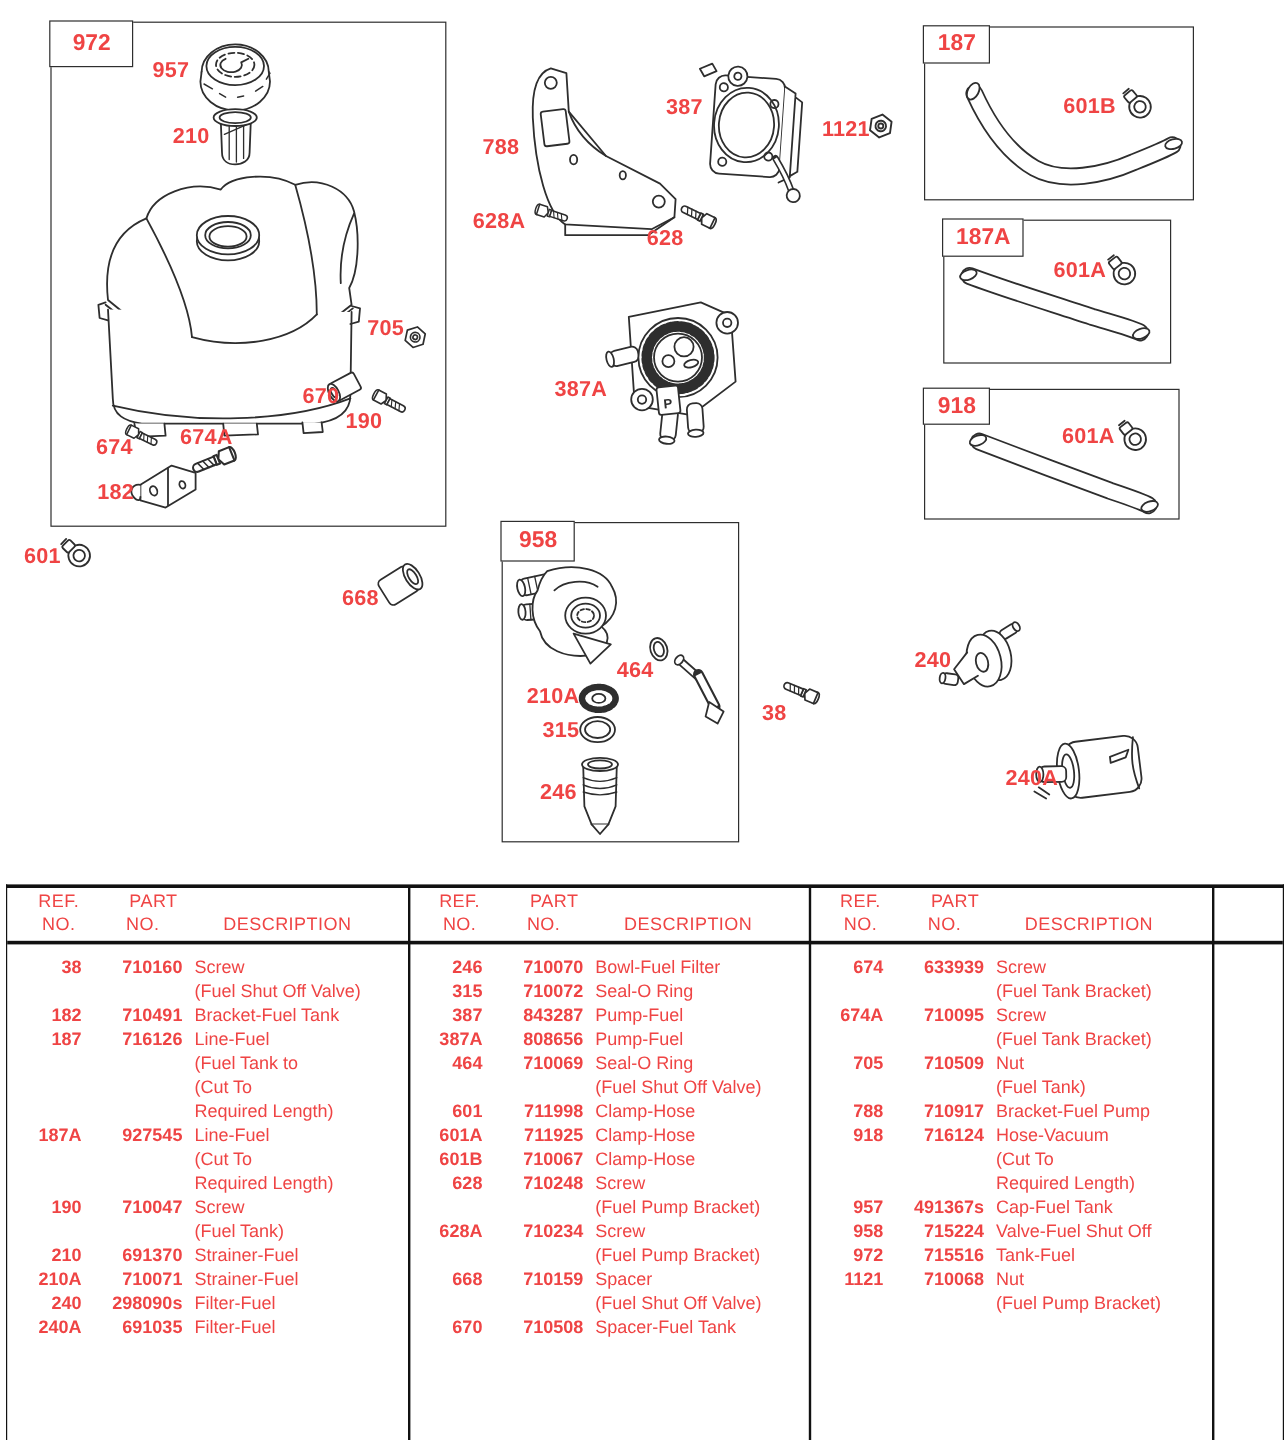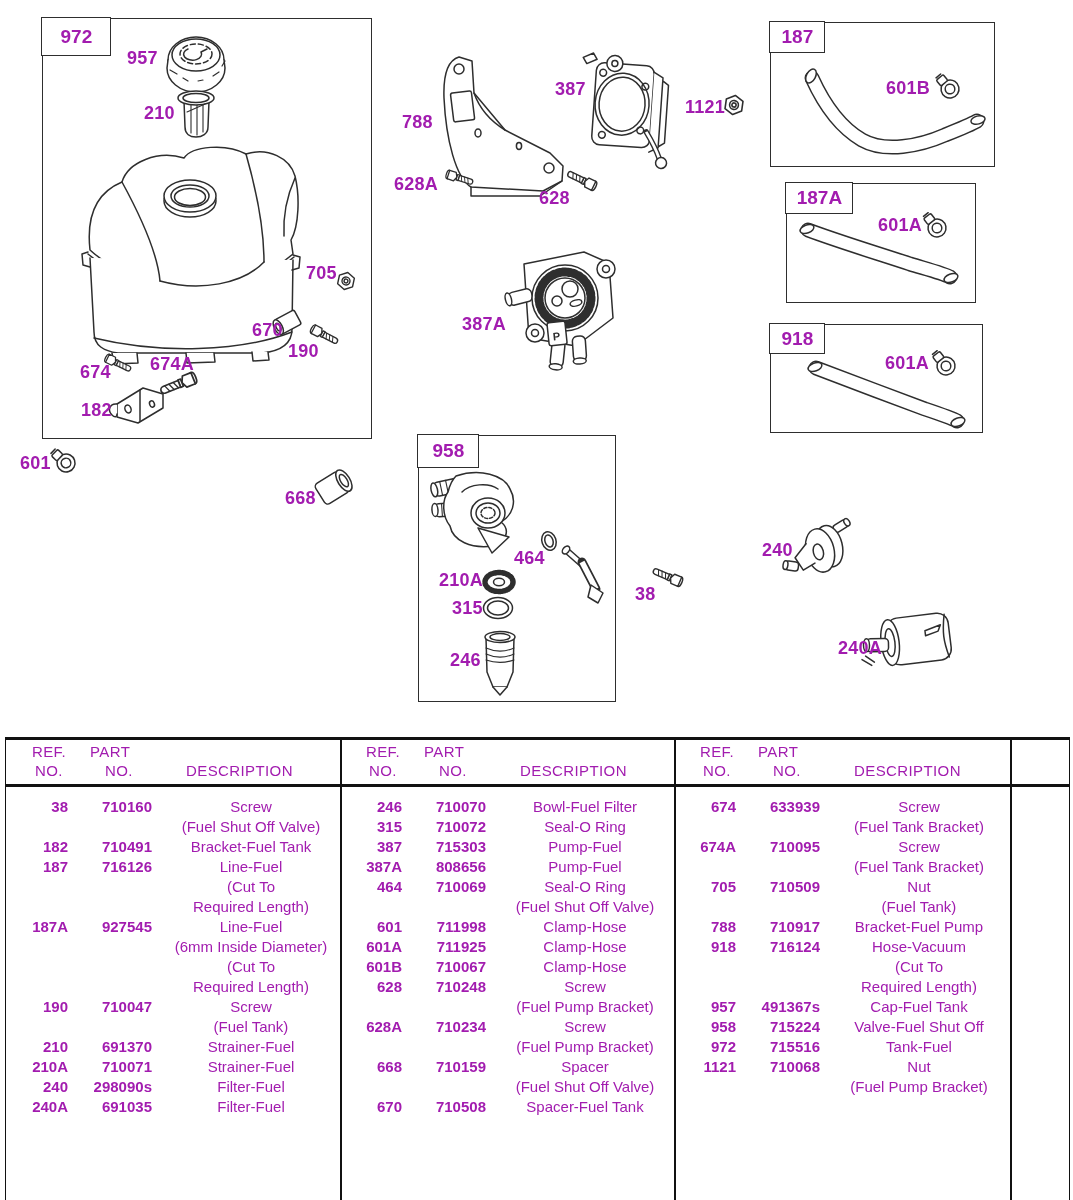--- a/index.html
+++ b/index.html
@@ -1,17 +1,17 @@
 <!DOCTYPE html>
 <html><head>
 <meta charset="utf-8">
 <style>
   html,body{margin:0;padding:0;background:#fff;}
   .screen{position:relative;width:1073px;height:1200px;background:#fff;overflow:hidden;
-          font-family:"Liberation Sans",sans-serif;color:#a21caf;}
+          font-family:"Liberation Sans",sans-serif;color:#ef4444;}
   
   .art{position:absolute;left:0;top:0;z-index:2;pointer-events:none;}
   .art *{vector-effect:none;}
   .ln{stroke:#2e2e2e;stroke-width:1.5;fill:none;stroke-linejoin:round;stroke-linecap:round;}
   .w{fill:#fff;}
   .hoseO{stroke:#2e2e2e;stroke-width:15;fill:none;stroke-linecap:round;}
   .hoseI{stroke:#fff;stroke-width:12;fill:none;stroke-linecap:round;}
   .gbox{position:absolute;border:1.6px solid #2e2e2e;z-index:1;background:#fff;}
   .gtab{position:absolute;left:-1.6px;top:-1.6px;border:1.6px solid #2e2e2e;background:#fff;
         display:flex;align-items:center;justify-content:center;
@@ -21,28 +21,28 @@
   
   .ptable{position:absolute;left:5px;top:737px;width:1063px;height:463px;z-index:4;
           border-top:3px solid #111;border-left:1.6px solid #111;border-right:1.6px solid #111;
           font-size:15px;}
   .hsep{position:absolute;left:0;top:44px;width:100%;height:2.6px;background:#111;}
   .vdiv{position:absolute;top:0;bottom:0;width:1.6px;background:#111;}
   .hgroup{position:absolute;top:0;width:334px;height:61px;}
   .hgroup span{position:absolute;letter-spacing:0.4px;}
   .h-ref1{left:14px;top:3px;width:58px;text-align:center;}
   .h-ref2{left:14px;top:22px;width:58px;text-align:center;}
-  .h-part1{left:84px;top:3px;width:58px;text-align:left;}
+  .h-part1{left:84px;top:3px;width:58px;text-align:right;}
   .h-part2{left:84px;top:22px;width:58px;text-align:center;}
   .h-desc{left:180px;top:22px;}
   .tcol-body{position:absolute;top:57px;width:334px;}
   .trow{display:flex;height:20px;line-height:20px;}
   .c-ref{width:62px;text-align:right;font-weight:bold;}
   .c-part{width:84px;text-align:right;font-weight:bold;}
-  .c-desc{margin-left:10px;flex:1;text-align:center;}
+  .c-desc{margin-left:10px;flex:1;}
 </style>
 </head>
 <body>
 
 <div class="screen">
 
   <div class="gbox" style="left:42px;top:18px;width:328px;height:419px">
     <div class="gtab" style="width:68px;height:37px">972</div>
   </div>
   <div class="gbox" style="left:770px;top:22px;width:223px;height:143px">
@@ -366,40 +366,40 @@
           <span class="c-desc">Bracket-Fuel Tank</span>
         </div>
         <div class="trow">
           <span class="c-ref">187</span>
           <span class="c-part">716126</span>
           <span class="c-desc">Line-Fuel</span>
         </div>
         <div class="trow">
           <span class="c-ref"></span>
           <span class="c-part"></span>
+          <span class="c-desc">(Fuel Tank to</span>
+        </div>
+        <div class="trow">
+          <span class="c-ref"></span>
+          <span class="c-part"></span>
           <span class="c-desc">(Cut To</span>
         </div>
         <div class="trow">
           <span class="c-ref"></span>
           <span class="c-part"></span>
           <span class="c-desc">Required Length)</span>
         </div>
         <div class="trow">
           <span class="c-ref">187A</span>
           <span class="c-part">927545</span>
           <span class="c-desc">Line-Fuel</span>
         </div>
         <div class="trow">
           <span class="c-ref"></span>
           <span class="c-part"></span>
-          <span class="c-desc">(6mm Inside Diameter)</span>
-        </div>
-        <div class="trow">
-          <span class="c-ref"></span>
-          <span class="c-part"></span>
           <span class="c-desc">(Cut To</span>
         </div>
         <div class="trow">
           <span class="c-ref"></span>
           <span class="c-part"></span>
           <span class="c-desc">Required Length)</span>
         </div>
         <div class="trow">
           <span class="c-ref">190</span>
           <span class="c-part">710047</span>
@@ -437,21 +437,21 @@
           <span class="c-part">710070</span>
           <span class="c-desc">Bowl-Fuel Filter</span>
         </div>
         <div class="trow">
           <span class="c-ref">315</span>
           <span class="c-part">710072</span>
           <span class="c-desc">Seal-O Ring</span>
         </div>
         <div class="trow">
           <span class="c-ref">387</span>
-          <span class="c-part">715303</span>
+          <span class="c-part">843287</span>
           <span class="c-desc">Pump-Fuel</span>
         </div>
         <div class="trow">
           <span class="c-ref">387A</span>
           <span class="c-part">808656</span>
           <span class="c-desc">Pump-Fuel</span>
         </div>
         <div class="trow">
           <span class="c-ref">464</span>
           <span class="c-part">710069</span>

